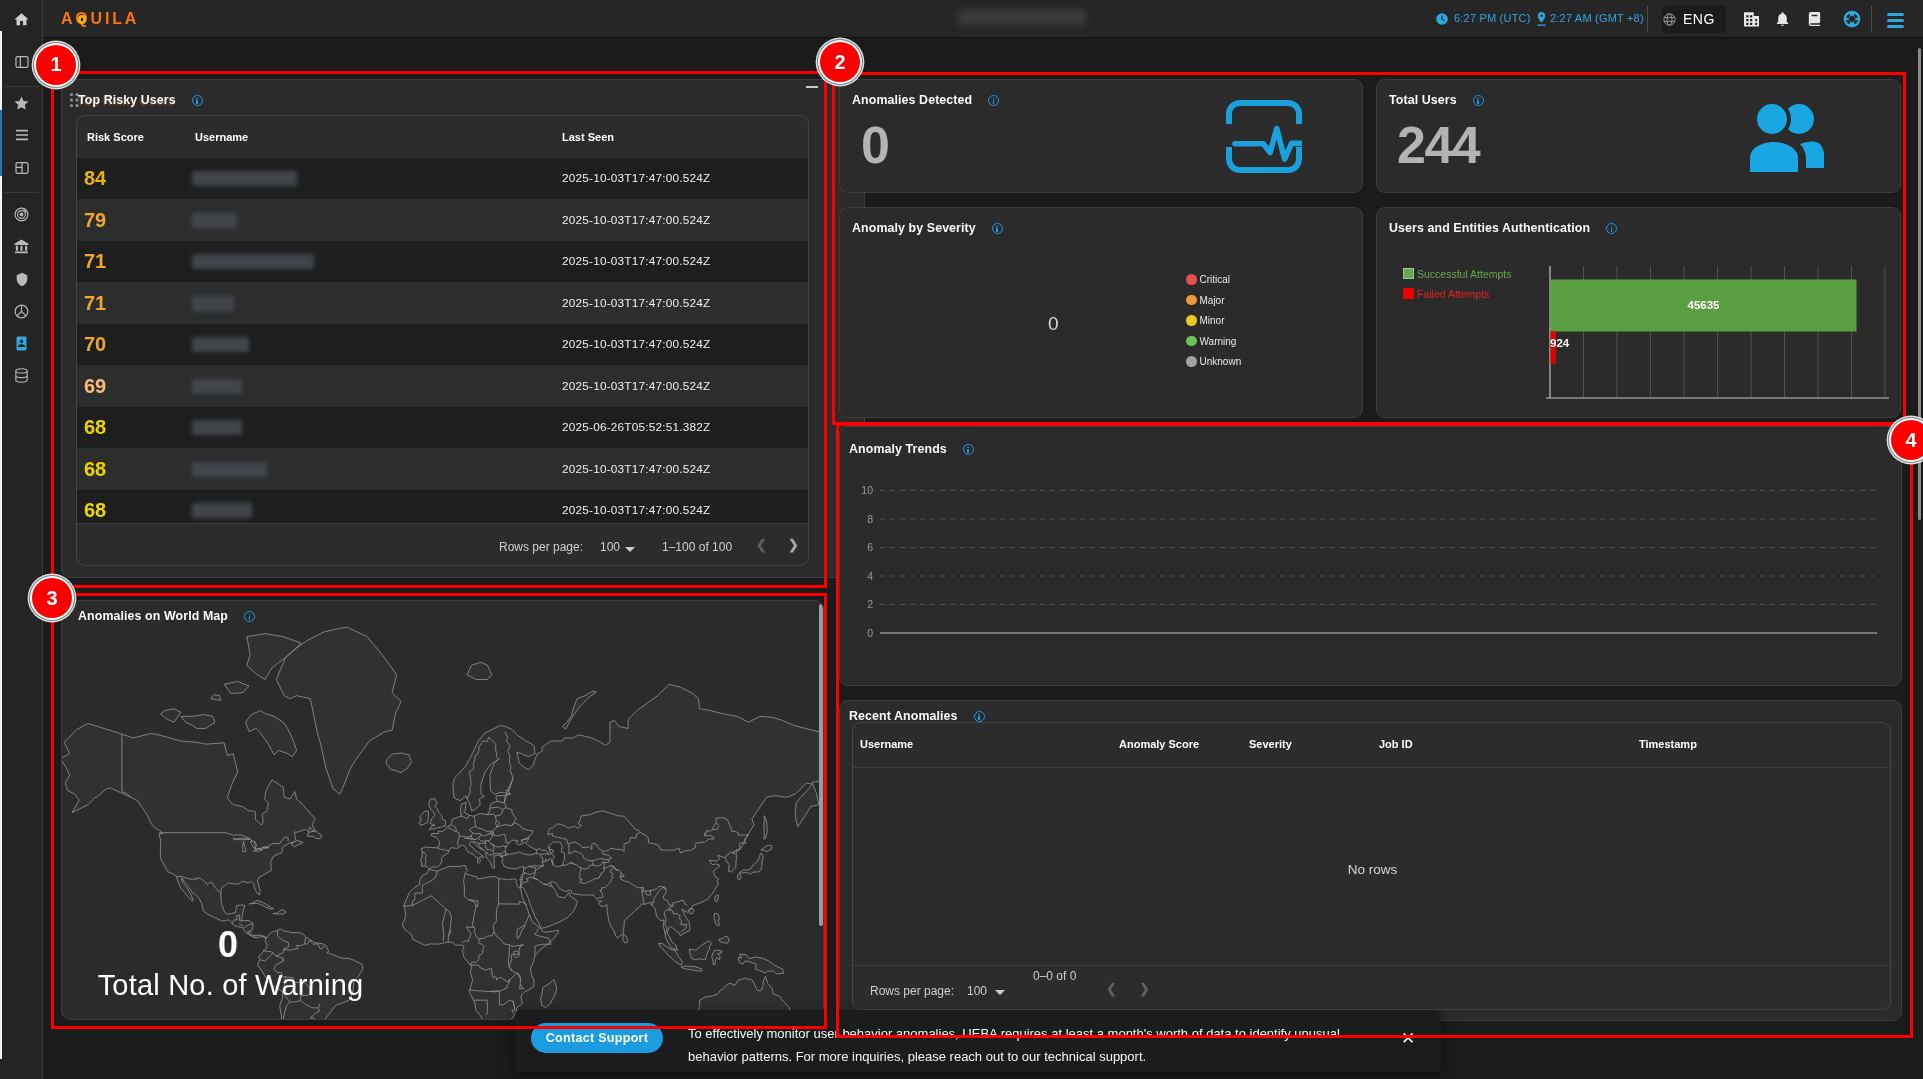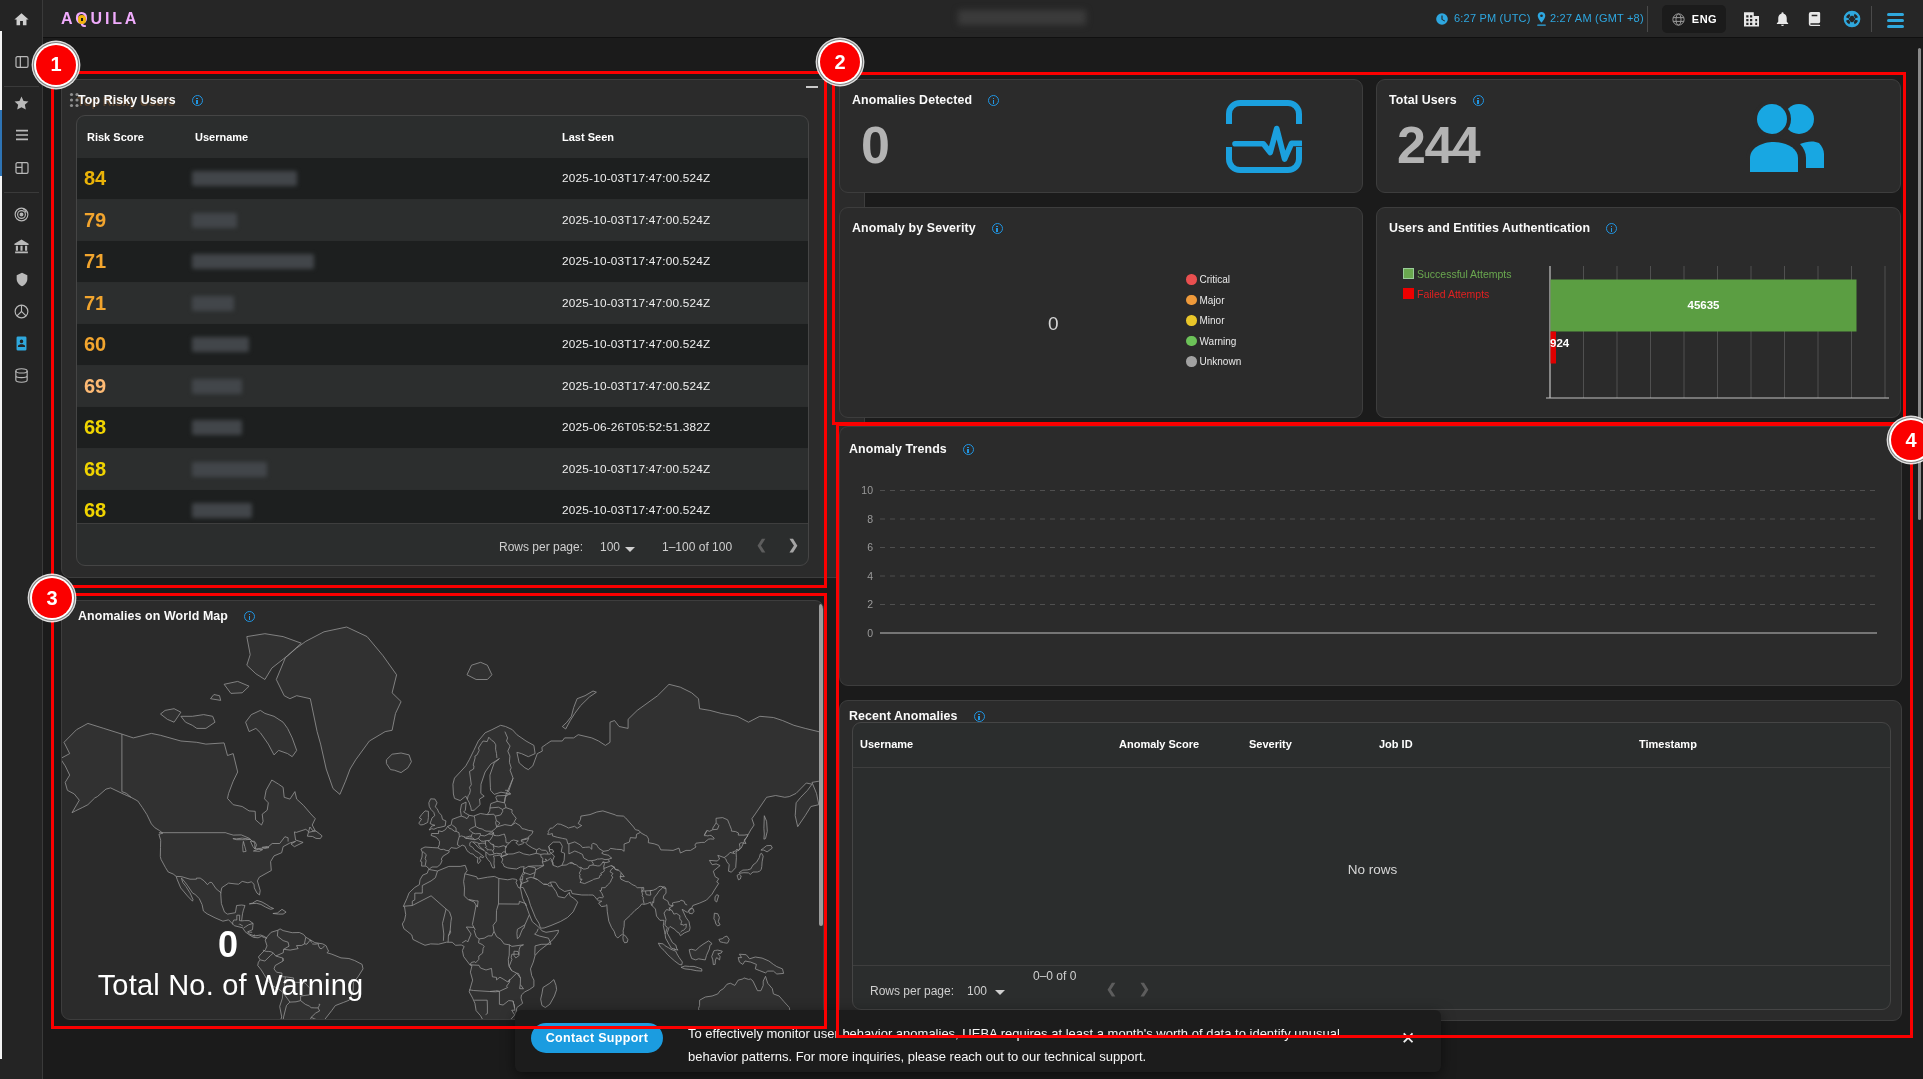--- a/index.html
+++ b/index.html
@@ -4,21 +4,21 @@
 <style>
 *{margin:0;padding:0;box-sizing:border-box}
 html,body{width:1923px;height:1079px;overflow:hidden;background:#1b1b1b;font-family:"Liberation Sans",sans-serif;position:relative}
 .abs{position:absolute}
 .topbar{position:absolute;left:0;top:0;width:1923px;height:38px;background:#262626;border-bottom:1px solid #101010;z-index:5}
 .sidebar{position:absolute;left:0;top:0;width:43px;height:1079px;background:#242424;border-right:1px solid #3a3a3a;z-index:6}
 .leftrail{position:absolute;left:0;top:31px;width:2px;height:1028px;background:#f4f4f4;z-index:8}
 .leftrail .thumb{position:absolute;left:0;top:79px;width:2px;height:66px;background:#2e74b5}
 .sideicon{position:absolute;left:0;width:43px;height:32px;display:flex;align-items:center;justify-content:center;color:#b9b9b9;z-index:9}
 .sidediv{position:absolute;left:4px;width:35px;height:1px;background:#3a3a3a;z-index:9}
-.logo{position:absolute;left:61px;top:10px;color:#f0abfc;font-weight:bold;font-size:16px;letter-spacing:2.8px;z-index:7}
+.logo{position:absolute;left:61px;top:10px;color:#f97316;font-weight:bold;font-size:16px;letter-spacing:2.8px;z-index:7}
 .logo .qdot{display:inline-block;width:8.6px;height:8.6px;border-radius:50%;position:absolute;left:2.2px;top:5.4px;background:radial-gradient(circle at 50% 50%, #1a1a1a 0 1.4px, #f0b30d 1.4px 4.3px)}
 .card{position:absolute;background:#2b2b2b;border:1px solid #3d3d3d;border-radius:9px}
 .ctitle{position:absolute;color:#fafafa;font-size:12.4px;font-weight:bold;letter-spacing:.1px}
 .iinfo{display:inline-block;width:11px;height:11px;border:1.5px solid #2196e3;border-radius:50%;position:relative;vertical-align:-2px;margin-left:16px}
 .iinfo:before{content:"";position:absolute;left:3.6px;top:1.6px;width:1.6px;height:1.8px;background:#2196e3}
 .iinfo:after{content:"";position:absolute;left:3.6px;top:4.4px;width:1.6px;height:3.4px;background:#2196e3}
 .bignum{position:absolute;color:#b3b3b3;font-size:52px;font-weight:bold;letter-spacing:-1.5px}
 .annbox{position:absolute;border:3.5px solid #fb0000;z-index:40;pointer-events:none}
 .anncirc{position:absolute;width:40px;height:40px;background:#fb0000;border-radius:50%;z-index:41;color:#fff;font-weight:bold;font-size:20px;display:flex;align-items:center;justify-content:center;box-shadow:0 0 0 2px #fff,0 0 0 3.1px rgba(90,90,90,.7),0 0 0 4.4px rgba(255,255,255,.85)}
 .tbl{position:absolute;background:#2b2d2d;border:1px solid #454545;border-radius:9px;overflow:hidden}
@@ -39,21 +39,21 @@
 <svg class="abs" style="z-index:7;left:1435px;top:12px" width="14" height="14" viewBox="0 0 24 24" fill="#2ea7e0">
     <path d="M12 2a10 10 0 1 0 0 20 10 10 0 0 0 0-20zm1 10.4 4.2 2.5-.8 1.3L11 13V6h2v6.4z"></path>
   </svg>
 <div class="abs" style="z-index:7;left:1454px;top:12px;color:#2ea7e0;font-size:11px;letter-spacing:.2px">6:27 PM (UTC)</div>
 <svg class="abs" style="z-index:7;left:1535px;top:10px" width="13" height="18" viewBox="0 0 24 30" fill="#2ea7e0">
     <path d="M12 2C8.1 2 5 5.1 5 9c0 5.2 7 13 7 13s7-7.8 7-13c0-3.9-3.1-7-7-7zm0 9.5A2.5 2.5 0 1 1 12 6.5a2.5 2.5 0 0 1 0 5z"></path>
     <rect x="4" y="25" width="16" height="2.5" rx="1"></rect>
   </svg>
 <div class="abs" style="z-index:7;left:1550px;top:12px;color:#2ea7e0;font-size:11px;letter-spacing:.2px">2:27 AM (GMT +8)</div>
 <div class="abs" style="z-index:7;left:1647px;top:6px;width:1px;height:26px;background:#4a4a4a"></div>
-<div class="abs" style="z-index:7;left:1662px;top:5px;width:64px;height:28px;background:#1b1b1b;border-radius:5px;display:flex;align-items:center;justify-content:center;color:#fff;font-size:11px;font-weight:bold;letter-spacing:.5px">
+<div class="abs" style="z-index:7;left:1662px;top:5px;width:64px;height:28px;background:#1b1b1b;border-radius:5px;display:flex;align-items:center;justify-content:flex-start;color:#fff;font-size:14px;font-weight:normal;letter-spacing:.5px">
   <svg width="15" height="15" viewBox="0 0 24 24" fill="none" stroke="#9a9a9a" stroke-width="1.6">
       <circle cx="12" cy="12" r="9"></circle>
       <ellipse cx="12" cy="12" rx="4" ry="9"></ellipse>
       <path d="M3.5 9h17M3.5 15h17"></path>
     </svg>
   <span style="margin-left:6px">ENG</span>
 </div>
 <div class="abs" style="z-index:7;left:1742px;top:10px">
   <svg width="19" height="18" viewBox="0 0 24 24" fill="#e8e8e8">
       <path fill-rule="evenodd" d="M2 22V3h13v5h7v14H2zm3-15h3v3H5V7zm5 0h3v3h-3V7zM5 12h3v3H5v-3zm5 0h3v3h-3v-3zm7 0h2.5v3H17v-3zM5 17h3v3H5v-3zm5 0h3v3h-3v-3zm7 0h2.5v3H17v-3z"></path>
@@ -182,21 +182,21 @@
           <div class="abs" style="left:7px;top:9px;color:#f2a52e;font-size:20px;font-weight:bold">71</div>
           <div class="blurname" style="left:115px;top:13px;width:122px"></div>
           <div class="abs" style="left:485px;top:13px;color:#efefef;font-size:11.8px;letter-spacing:.2px">2025-10-03T17:47:00.524Z</div>
         </div>
         <div class="abs" style="left:0;top:124.5px;width:733px;height:40.5px;background:#2c2e2e">
           <div class="abs" style="left:7px;top:9px;color:#f2a52e;font-size:20px;font-weight:bold">71</div>
           <div class="blurname" style="left:115px;top:13px;width:42px"></div>
           <div class="abs" style="left:485px;top:13px;color:#efefef;font-size:11.8px;letter-spacing:.2px">2025-10-03T17:47:00.524Z</div>
         </div>
         <div class="abs" style="left:0;top:166.0px;width:733px;height:40.5px;background:#1d1f1f">
-          <div class="abs" style="left:7px;top:9px;color:#f2a52e;font-size:20px;font-weight:bold">60</div>
+          <div class="abs" style="left:7px;top:9px;color:#f2a52e;font-size:20px;font-weight:bold">70</div>
           <div class="blurname" style="left:115px;top:13px;width:57px"></div>
           <div class="abs" style="left:485px;top:13px;color:#efefef;font-size:11.8px;letter-spacing:.2px">2025-10-03T17:47:00.524Z</div>
         </div>
         <div class="abs" style="left:0;top:207.5px;width:733px;height:40.5px;background:#2c2e2e">
           <div class="abs" style="left:7px;top:9px;color:#fdba74;font-size:20px;font-weight:bold">69</div>
           <div class="blurname" style="left:115px;top:13px;width:50px"></div>
           <div class="abs" style="left:485px;top:13px;color:#efefef;font-size:11.8px;letter-spacing:.2px">2025-10-03T17:47:00.524Z</div>
         </div>
         <div class="abs" style="left:0;top:249.0px;width:733px;height:40.5px;background:#1d1f1f">
           <div class="abs" style="left:7px;top:9px;color:#f0d400;font-size:20px;font-weight:bold">68</div>

